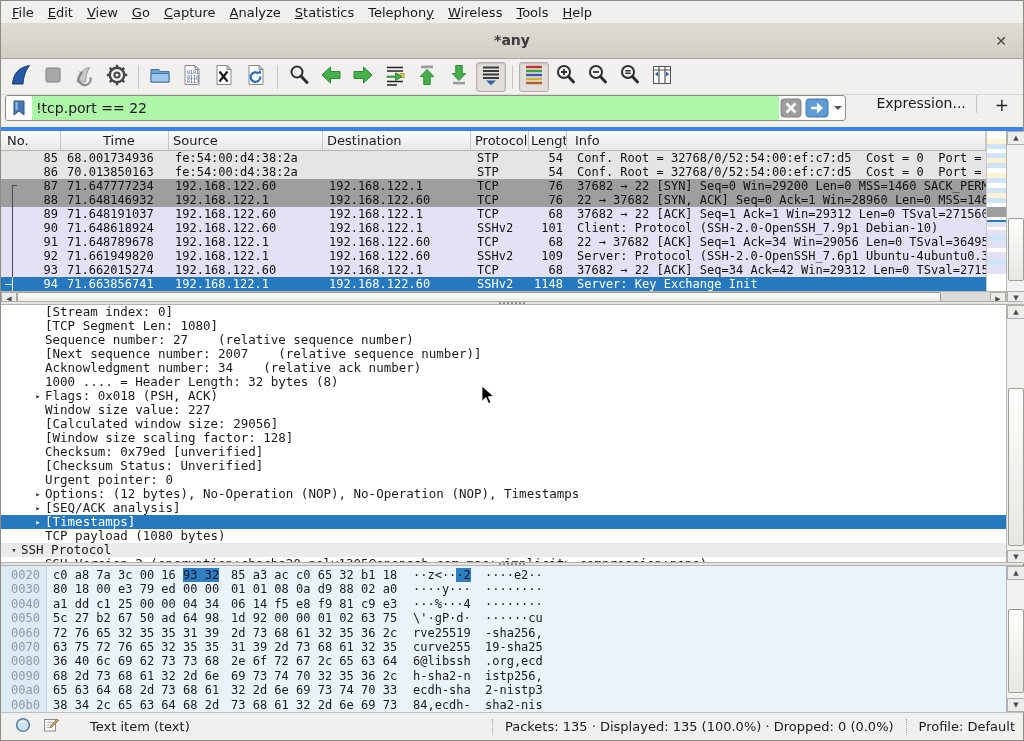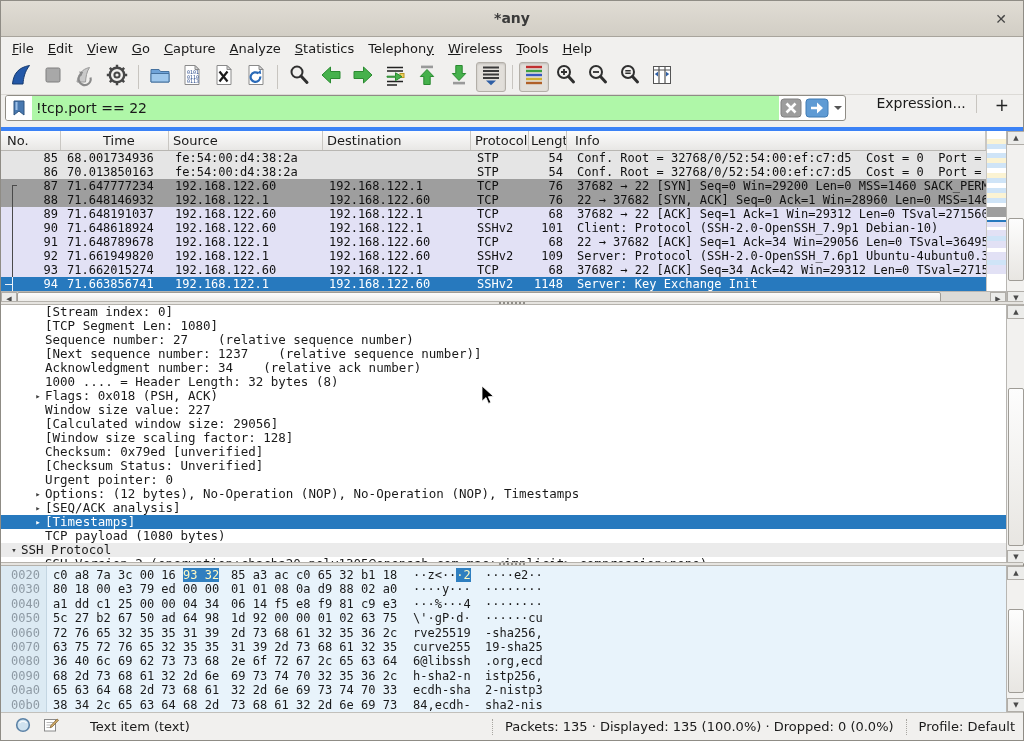--- a/index.html
+++ b/index.html
@@ -78,54 +78,54 @@
 
   
   #hexarea{position:relative;height:150px;background:#e8f3fb}
   #hexrows{position:absolute;top:4px;left:0;width:1005px;bottom:0;overflow:hidden;font-family:"DejaVu Sans Mono","Liberation Mono",monospace;font-size:12px;padding-top:2px}
   #hexgutter{position:absolute;left:0;top:0;bottom:0;width:46px;background:#dceaf3;border-right:1px solid #c4d6e2}
   .hxrow{height:14.4px;line-height:14.4px;white-space:pre;position:relative;padding-left:10px}
   .hxrow .off{display:inline-block;width:42px;color:#8e9aa4}
   .hxrow .h1{display:inline-block;width:178px}
   .hxrow .h2{display:inline-block;width:182px}
   .hxrow .a1{display:inline-block;width:72px}
-  .hl{background:#2f7fc0;color:#fef9c3}
+  .hl{background:#2f7fc0;color:#0f172a}
 
   
   #statusbar{height:28px;background:#f1f0ee;border-top:1px solid #c2c0bb;display:flex;align-items:center;padding:0 8px 0 14px}
   #fieldinfo{margin-left:30px;font-size:13px}
   #statusbar .spacer{flex:1}
   .dotsep{width:1px;height:16px;border-left:1px dotted #a8a6a1;margin:0 12px}
   #packetstats,#profile{font-size:13px;white-space:pre}
 
   #cursor{position:absolute;left:480px;top:384px;z-index:60;pointer-events:none}
 </style>
 </head>
 <body>
 
 <div id="win">
-
-  <div id="titlebar">
-    <span id="title">*any</span>
-    <span id="closebtn">✕</span>
-  </div>
 
   <div id="menubar">
       <span class="menuitem"><u>F</u>ile</span>
       <span class="menuitem"><u>E</u>dit</span>
       <span class="menuitem"><u>V</u>iew</span>
       <span class="menuitem"><u>G</u>o</span>
       <span class="menuitem"><u>C</u>apture</span>
       <span class="menuitem"><u>A</u>nalyze</span>
       <span class="menuitem"><u>S</u>tatistics</span>
       <span class="menuitem">Telephon<u>y</u></span>
       <span class="menuitem"><u>W</u>ireless</span>
       <span class="menuitem"><u>T</u>ools</span>
       <span class="menuitem"><u>H</u>elp</span>
     </div>
+
+  <div id="titlebar">
+    <span id="title">*any</span>
+    <span id="closebtn">✕</span>
+  </div>
 
   <div id="toolbar">
       <span class="tbtn">
         <span><svg width="24" height="24" viewBox="0 0 24 24">
             <path d="M3.5 21C4.5 11 9 4.5 20.5 2.5 15.5 9 14.5 15 14 21Z" fill="#2358a8" stroke="#163a6e"></path>
           </svg></span>
       </span>
       <span class="tbtn">
         <span><svg width="24" height="24" viewBox="0 0 24 24">
             <rect x="5" y="5" width="14" height="14" rx="1.5" fill="#a8a8a8" stroke="#7f7f7f"></rect>
@@ -361,21 +361,21 @@
   </div>
 
   <div id="detailsarea">
     <div class="splitter">
         <span class="dots"></span>
       </div>
     <div id="detaillines">
         <div class="dline lvl1"><span class="exp"></span><span>[Stream index: 0]</span></div>
         <div class="dline lvl1"><span class="exp"></span><span>[TCP Segment Len: 1080]</span></div>
         <div class="dline lvl1"><span class="exp"></span><span>Sequence number: 27    (relative sequence number)</span></div>
-        <div class="dline lvl1"><span class="exp"></span><span>[Next sequence number: 1237    (relative sequence number)]</span></div>
+        <div class="dline lvl1"><span class="exp"></span><span>[Next sequence number: 2007    (relative sequence number)]</span></div>
         <div class="dline lvl1"><span class="exp"></span><span>Acknowledgment number: 34    (relative ack number)</span></div>
         <div class="dline lvl1"><span class="exp"></span><span>1000 .... = Header Length: 32 bytes (8)</span></div>
         <div class="dline lvl1"><span class="exp">▸</span><span>Flags: 0x018 (PSH, ACK)</span></div>
         <div class="dline lvl1"><span class="exp"></span><span>Window size value: 227</span></div>
         <div class="dline lvl1"><span class="exp"></span><span>[Calculated window size: 29056]</span></div>
         <div class="dline lvl1"><span class="exp"></span><span>[Window size scaling factor: 128]</span></div>
         <div class="dline lvl1"><span class="exp"></span><span>Checksum: 0x79ed [unverified]</span></div>
         <div class="dline lvl1"><span class="exp"></span><span>[Checksum Status: Unverified]</span></div>
         <div class="dline lvl1"><span class="exp"></span><span>Urgent pointer: 0</span></div>
         <div class="dline lvl1"><span class="exp">▸</span><span>Options: (12 bytes), No-Operation (NOP), No-Operation (NOP), Timestamps</span></div>

